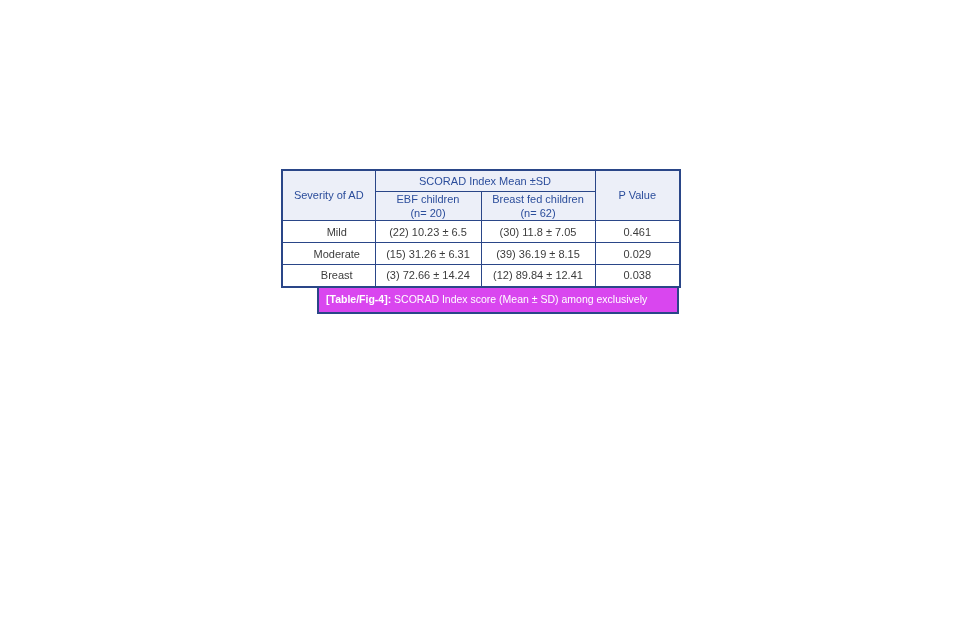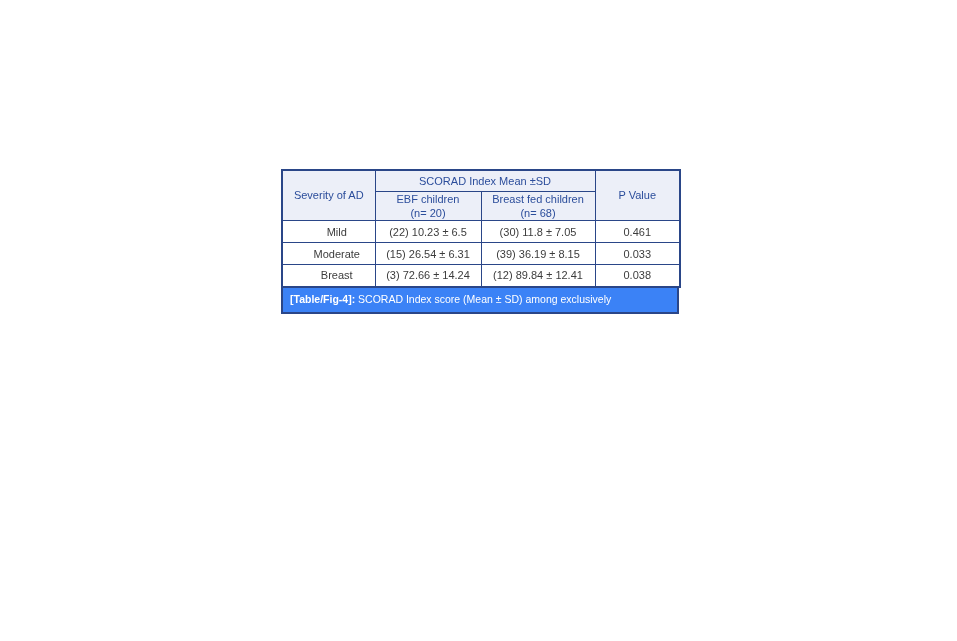--- a/index.html
+++ b/index.html
@@ -45,27 +45,28 @@
     font-size: 11px;
     height: 22px;
     text-align: center;
   }
   td.sev-cell {
     text-align: left;
     padding-left: 16px;
   }
   .twoline span { display: block; }
   .caption {
-    background: #3b82f6;
+    background: #d946ef;
     color: #ffffff;
     font-size: 10.5px;
     line-height: 1.45;
     padding: 4px 7px 5px 7px;
     border: 2px solid #2a4688;
     border-top: none;
+    margin-left: 36px;
   }
   .caption .cap-line { display: block; }
   .caption .cap-prefix { font-weight: bold; }
 </style>
 </head>
 <body>
 
 <div class="canvas">
   <div class="figure">
 
@@ -82,35 +83,35 @@
           <th colspan="2">SCORAD Index Mean ±SD</th>
           <th rowspan="2">P Value</th>
         </tr>
         <tr class="hdr-row2">
           <th class="twoline">
             <span>EBF children</span>
             <span>(n= 20)</span>
           </th>
           <th class="twoline">
             <span>Breast fed children</span>
-            <span>(n= 68)</span>
+            <span>(n= 62)</span>
           </th>
         </tr>
 
         <tr>
           <td class="sev-cell">Mild</td>
           <td>(22) 10.23 ± 6.5</td>
           <td>(30) 11.8 ± 7.05</td>
           <td>0.461</td>
         </tr>
         <tr>
           <td class="sev-cell">Moderate</td>
-          <td>(15) 26.54 ± 6.31</td>
+          <td>(15) 31.26 ± 6.31</td>
           <td>(39) 36.19 ± 8.15</td>
-          <td>0.033</td>
+          <td>0.029</td>
         </tr>
         <tr>
           <td class="sev-cell">Breast</td>
           <td>(3) 72.66 ± 14.24</td>
           <td>(12) 89.84 ± 12.41</td>
           <td>0.038</td>
         </tr>
       </tbody>
     </table>
 

